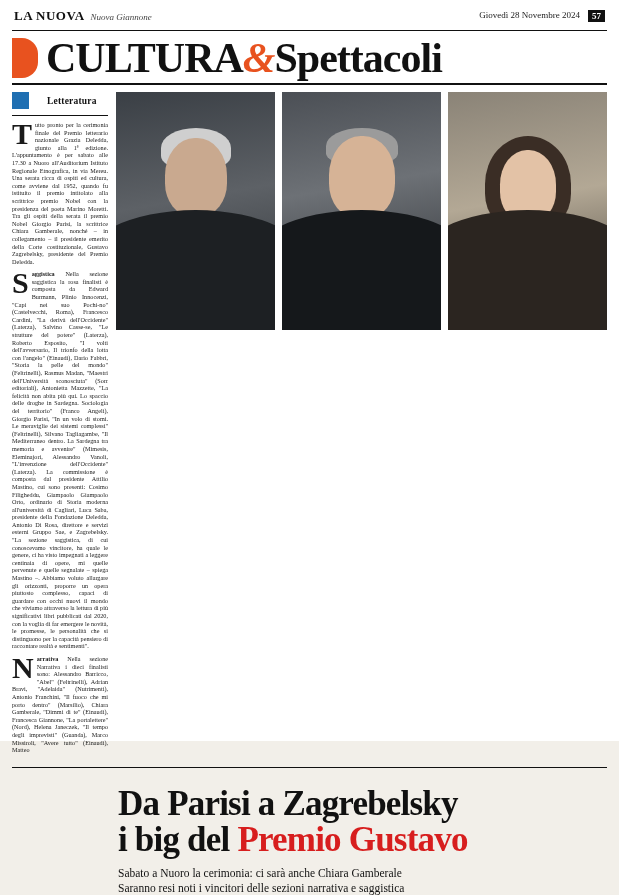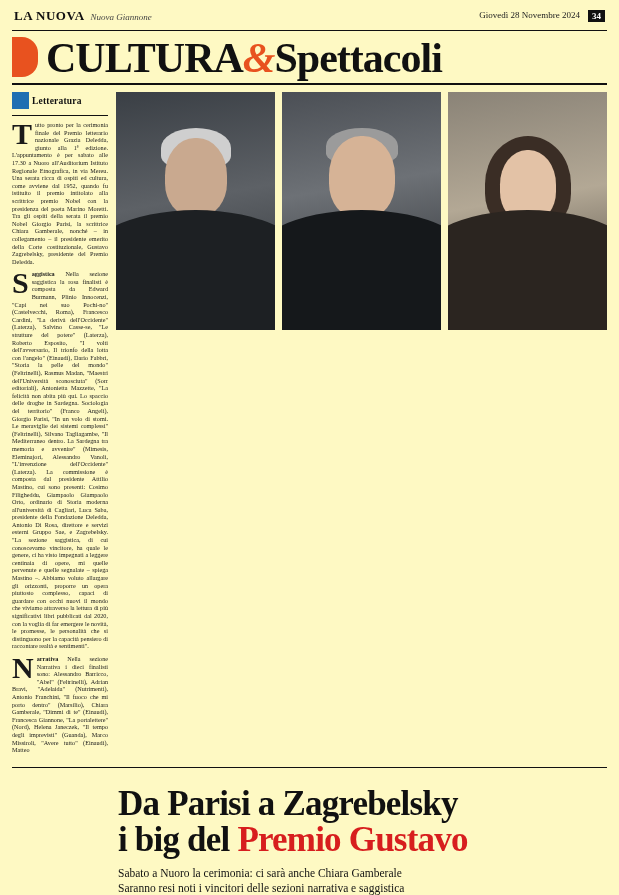--- a/index.html
+++ b/index.html
@@ -5,22 +5,22 @@
   html,body{margin:0;padding:0;}
   body{
     width:619px;height:895px;
     background:#f2efe9;
     font-family:"Liberation Serif", serif;
     color:#111;
     overflow:hidden;
   }
   .page{
     position:relative;
-    width:619px;height:895px;
-    background:#fef9c3;
+    width:619px;height:741px;
+    background:#ffffff;
     box-sizing:border-box;
     padding:0 12px;
   }
   
   .masthead{
     display:flex;align-items:center;justify-content:space-between;
     padding:8px 2px 4px 2px;
   }
   .mast-left{display:flex;align-items:baseline;gap:6px;}
   .mast-logo{
@@ -31,21 +31,21 @@
   .mast-right{display:flex;align-items:flex-start;gap:8px;}
   .mast-date{font-size:9px;color:#222;}
   .mast-page{
     background:#111;color:#fff;font-size:9px;font-weight:bold;
     padding:1px 4px;
   }
   .rule-top{border-top:1px solid #111;margin:2px 0 0 0;}
 
   
   .sectionbar{
-    display:flex;gap:8px;
+    display:flex;align-items:center;gap:8px;
     padding:6px 0 4px 0;
     border-bottom:2px solid #111;
   }
   .sect-mark{
     width:26px;height:40px;position:relative;flex:0 0 auto;
   }
   .sect-mark:before{
     content:"";position:absolute;left:0;top:0;width:10px;height:40px;background:#e8521f;
   }
   .sect-mark:after{
@@ -82,21 +82,21 @@
   }
   .ph1 .ph-body{background:#1d2023;}
   .ph2 .ph-body{background:#15181b;}
   .ph3 .ph-body{background:#2b2520;}
   .ph-hair{position:absolute;left:50%;transform:translateX(-50%);}
   .ph1 .ph-hair{top:36px;width:70px;height:40px;background:#cfcfcf;border-radius:50% 50% 30% 30%;}
   .ph2 .ph-hair{top:36px;width:72px;height:36px;background:#9b9b9b;border-radius:50% 50% 30% 30%;}
   .ph3 .ph-hair{top:44px;width:86px;height:96px;background:#3a2d25;border-radius:50% 50% 40% 40%;}
 
   
-  .tagbox{display:flex;align-items:center;gap:3px;margin-bottom:6px;}
+  .tagbox{display:flex;align-items:center;gap:18px;margin-bottom:6px;}
   .tag-sq{width:17px;height:17px;background:#1f6fb2;}
   .tag-txt{font-size:9.5px;font-weight:bold;letter-spacing:.2px;}
   .tag-rule{border-bottom:1px solid #111;margin:4px 0 5px 0;}
 
   .dropcap-par{
     font-size:6.2px;line-height:7.6px;text-align:justify;
     -webkit-hyphens:auto;hyphens:auto;color:#1a1a1a;
   }
   .dropcap-par::first-letter{
     float:left;font-size:30px;line-height:25px;font-weight:bold;
@@ -123,21 +123,21 @@
 
 <div class="page">
 
   <div class="masthead">
     <div class="mast-left">
       <span class="mast-logo">LA NUOVA</span>
       <span class="mast-sub">Nuova Giannone</span>
     </div>
     <div class="mast-right">
       <span class="mast-date">Giovedì 28 Novembre 2024</span>
-      <span class="mast-page">34</span>
+      <span class="mast-page">57</span>
     </div>
   </div>
   <div class="rule-top"></div>
 
   <div class="sectionbar">
     <div class="sect-mark"></div>
     <div class="sect-title">
       <span>CULTURA</span><span class="amp">&amp;</span><span>Spettacoli</span>
     </div>
   </div>

